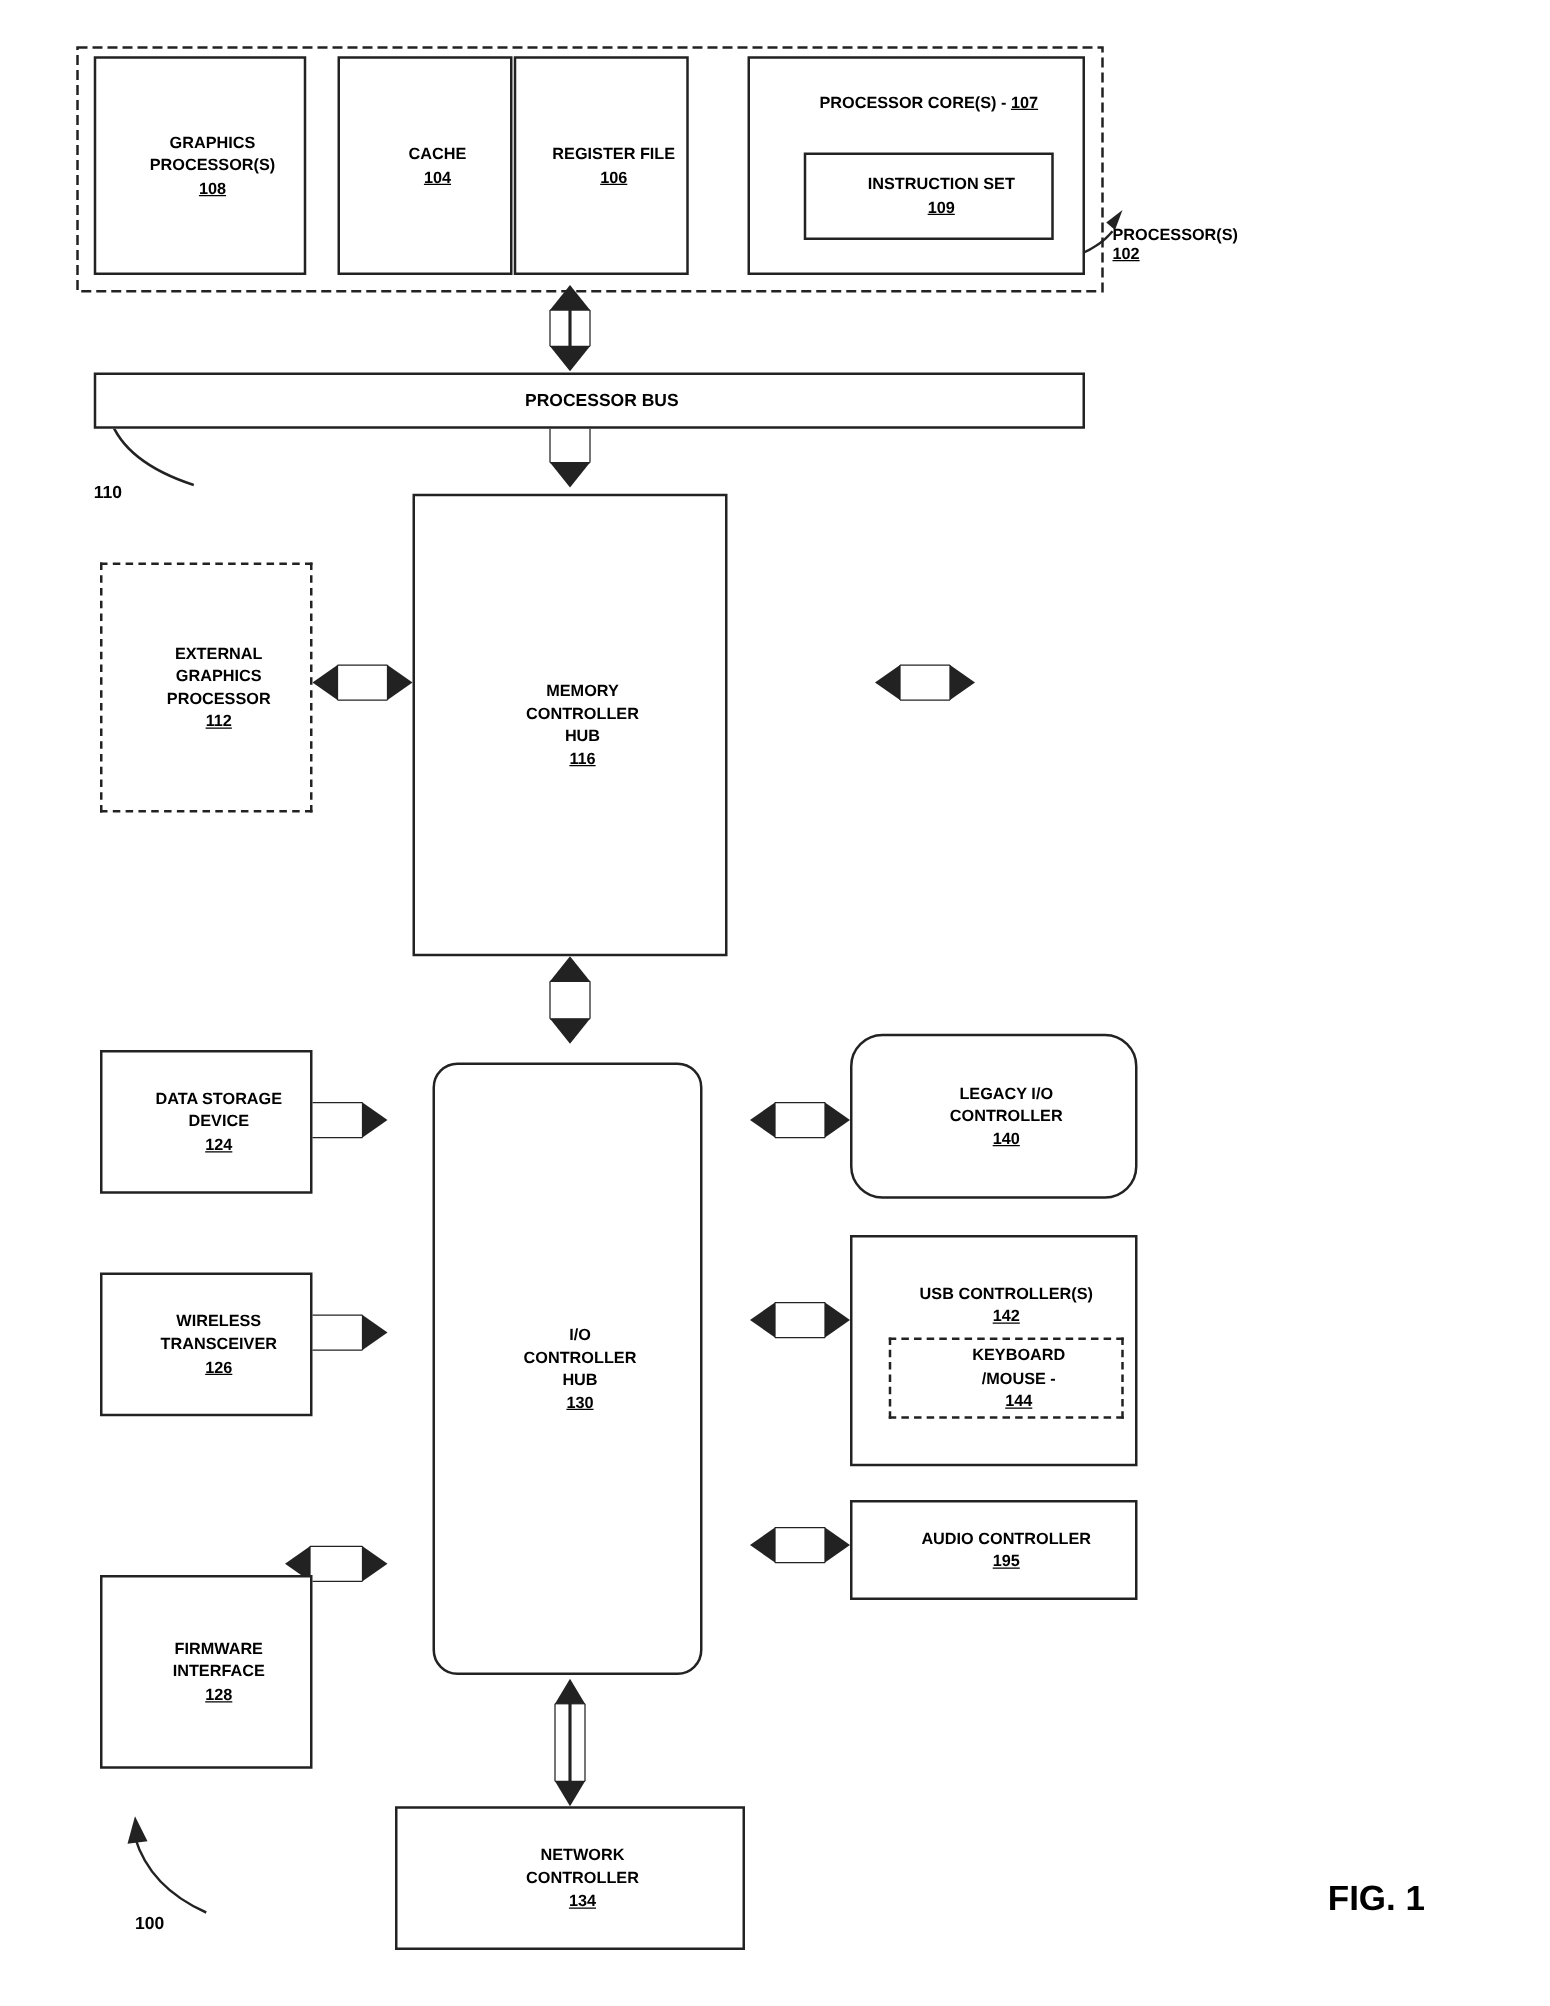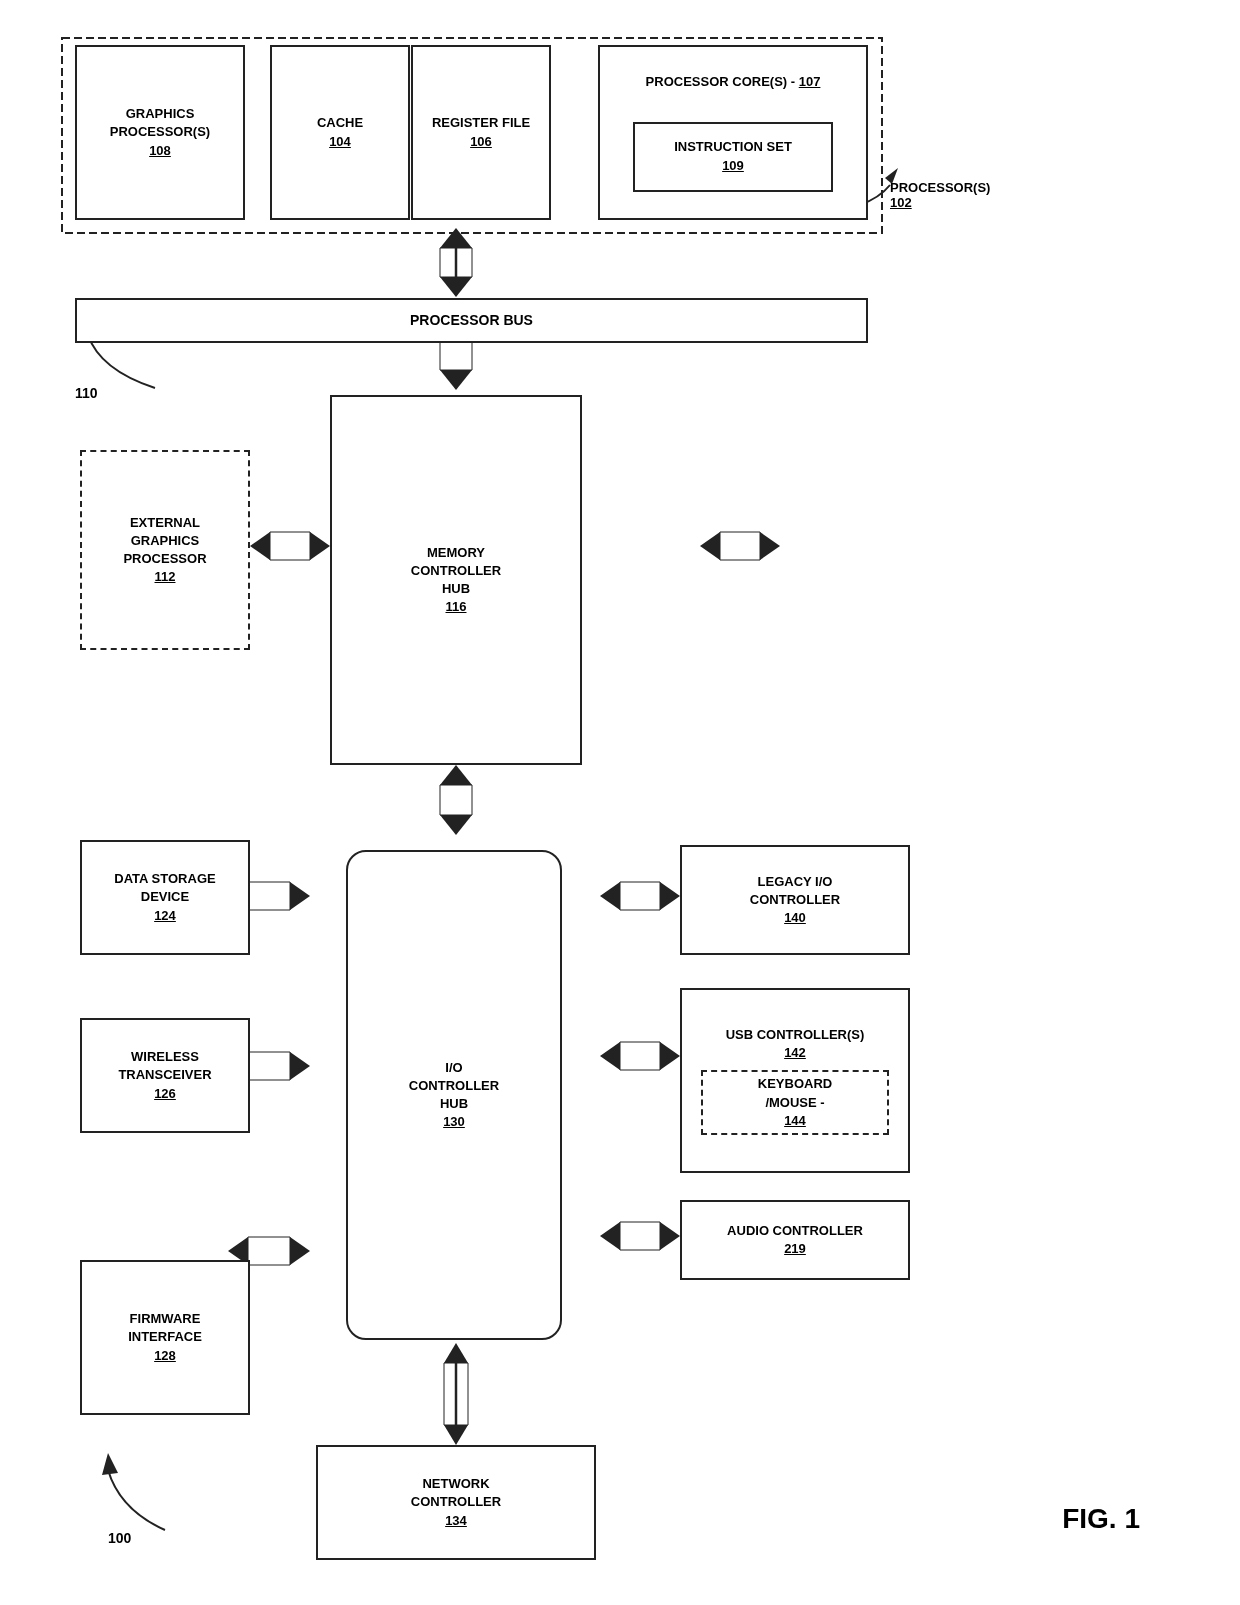--- a/index.html
+++ b/index.html
@@ -22,20 +22,21 @@
       border: 2px solid #222;
       background: #fff;
       display: flex;
       flex-direction: column;
       align-items: center;
       justify-content: center;
       text-align: center;
       font-size: 13px;
       font-weight: bold;
       line-height: 1.4;
+      padding-left: 20px;
     }
     .box-dashed {
       border-style: dashed;
     }
     .box-label {
       font-size: 13px;
       font-weight: bold;
       text-align: center;
       line-height: 1.4;
     }
@@ -240,40 +241,40 @@
   <div class="box" style="left:80px; top:1018px; width:170px; height:115px;">
     <span class="box-label">WIRELESS<br>TRANSCEIVER</span>
     <span class="box-num">126</span>
   </div>
 
   <div class="box" style="left:80px; top:1260px; width:170px; height:155px;">
     <span class="box-label">FIRMWARE<br>INTERFACE</span>
     <span class="box-num">128</span>
   </div>
 
-  <div class="box" style="left:680px; top:845px; width:230px; height:110px;">
+  <div class="box" style="left:680px; top:827px; width:230px; height:132px;border-radius:26px;">
     <span class="box-label">LEGACY I/O<br>CONTROLLER</span>
     <span class="box-num">140</span>
   </div>
 
   <div class="box" style="left:680px; top:988px; width:230px; height:185px;">
     <div style="font-size:13px; font-weight:bold; margin-bottom:8px;">
       <span>USB CONTROLLER(S)</span>
       <br><span style="text-decoration:underline;">142</span>
     </div>
 
     <div class="box box-dashed" style="position:relative; width:188px; height:65px;">
       <span>KEYBOARD<br>/MOUSE -</span>
       <span style="text-decoration:underline;">144</span>
     </div>
   </div>
 
   <div class="box" style="left:680px; top:1200px; width:230px; height:80px;">
     <span class="box-label">AUDIO CONTROLLER</span>
-    <span class="box-num">219</span>
+    <span class="box-num">195</span>
   </div>
 
   <div class="box" style="left:316px; top:1445px; width:280px; height:115px;">
     <span class="box-label">NETWORK<br>CONTROLLER</span>
     <span class="box-num">134</span>
   </div>
 
   <div style="position:absolute; top:1530px; left:108px; font-size:14px; font-weight:bold;">
     <span>100</span>
   </div>

